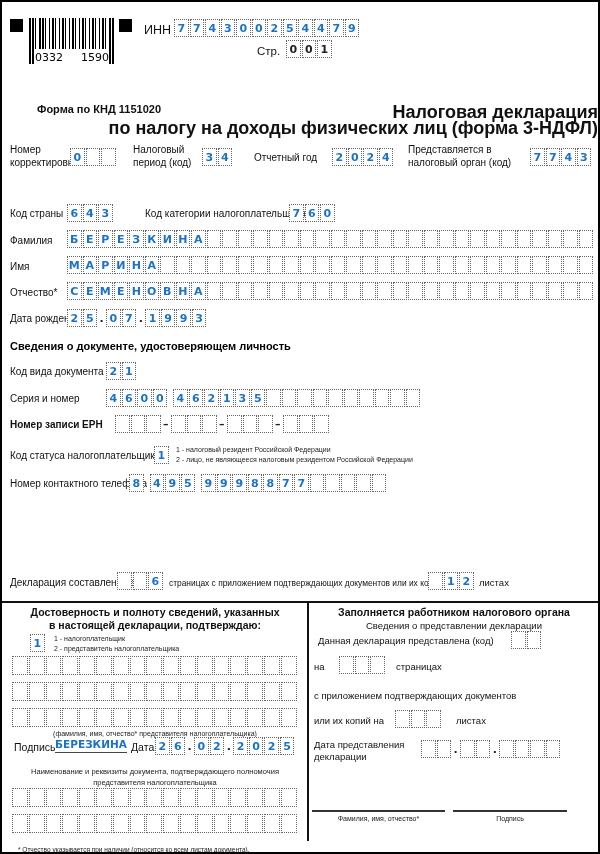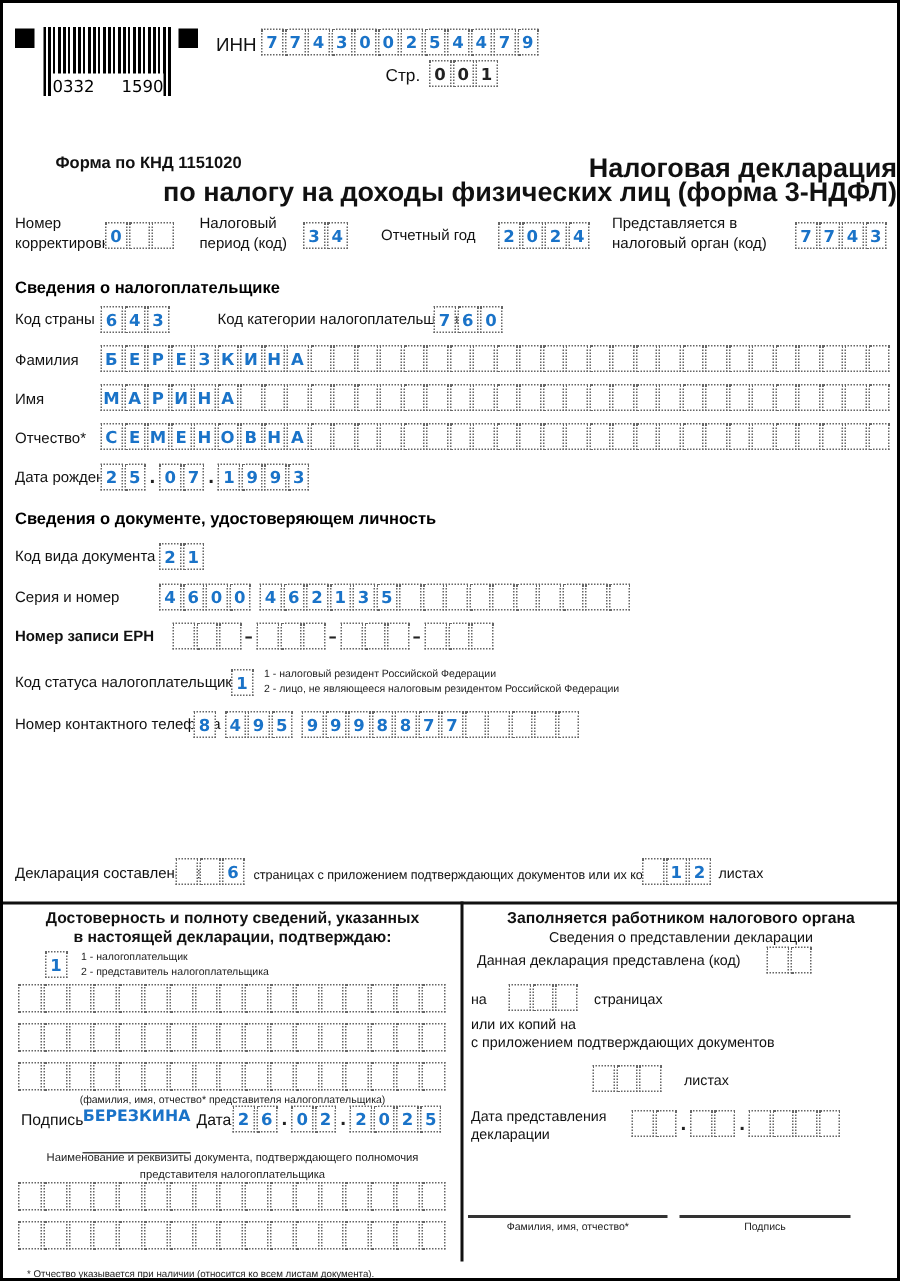--- a/index.html
+++ b/index.html
@@ -35,21 +35,21 @@
   .barnum{position:absolute;left:6px;right:6px;bottom:0;height:15px;background:#fff;
     display:flex;justify-content:space-between;align-items:flex-end;
     font-family:"DejaVu Sans",sans-serif;font-size:11px;color:#000;}
   
   .doc-title{position:absolute;left:0;width:100%;text-align:right;font-size:18px;font-weight:bold;}
   
   .hline{position:absolute;left:0;width:600px;height:0;border-top:2px solid #111;}
   .vline{position:absolute;width:0;border-left:2px solid #111;}
   .uline{position:absolute;border-bottom:2px solid #333;}
   .signature{position:absolute;text-align:center;font-size:10.5px;font-weight:bold;color:#1a73c8;
-    border-bottom:1.5px solid #444;padding-bottom:18px;font-family:"DejaVu Sans",sans-serif;}
+    border-bottom:1.5px solid #444;padding-bottom:2px;font-family:"DejaVu Sans",sans-serif;}
   .right-block{position:absolute;right:10px;top:20px;width:170px;text-align:right;
     font-size:7.5px;line-height:1.5;color:#222;white-space:pre-line;}
 </style>
 </head>
 <body>
 
 <div class="page">
 
   <div class="sq" style="left:8px;top:17px"></div>
   <div class="barcode">
@@ -114,21 +114,20 @@
 
   <div class="lbl" style="left:406px;top:142px">Представляется в
 налоговый орган (код)</div>
   <div class="cells" style="left:528px;top:146px">
       <span class="cell filled">7</span>
       <span class="cell filled">7</span>
       <span class="cell filled">4</span>
       <span class="cell filled">3</span>
     </div>
 
-  <div class="sec" style="left:8px;top:184px">Сведения о налогоплательщике</div>
 
   <div class="lbl" style="left:8px;top:206px">Код страны</div>
   <div class="cells" style="left:65px;top:202px">
       <span class="cell filled">6</span>
       <span class="cell filled">4</span>
       <span class="cell filled">3</span>
     </div>
 
   <div class="lbl" style="left:143px;top:206px">Код категории налогоплательщика</div>
   <div class="cells" style="left:287px;top:202px">
@@ -532,21 +531,21 @@
   <div class="lbl" style="left:312px;top:659px;font-size:9.5px">на</div>
   <div class="cells" style="left:337px;top:654px">
       <span class="cell"></span>
       <span class="cell"></span>
       <span class="cell"></span>
     </div>
   <div class="lbl" style="left:394px;top:659px;font-size:9.5px">страницах</div>
 
   <div class="lbl" style="left:312px;top:688px;font-size:9.5px">с приложением подтверждающих документов</div>
 
-  <div class="lbl" style="left:312px;top:676px;font-size:9.5px">или их копий на</div>
+  <div class="lbl" style="left:312px;top:713px;font-size:9.5px">или их копий на</div>
   <div class="cells" style="left:393px;top:708px">
       <span class="cell"></span>
       <span class="cell"></span>
       <span class="cell"></span>
     </div>
   <div class="lbl" style="left:454px;top:713px;font-size:9.5px">листах</div>
 
   <div class="lbl" style="left:312px;top:737px;font-size:9.5px">Дата представления
 декларации</div>
   <div class="cgroups" style="left:419px;top:738px">

